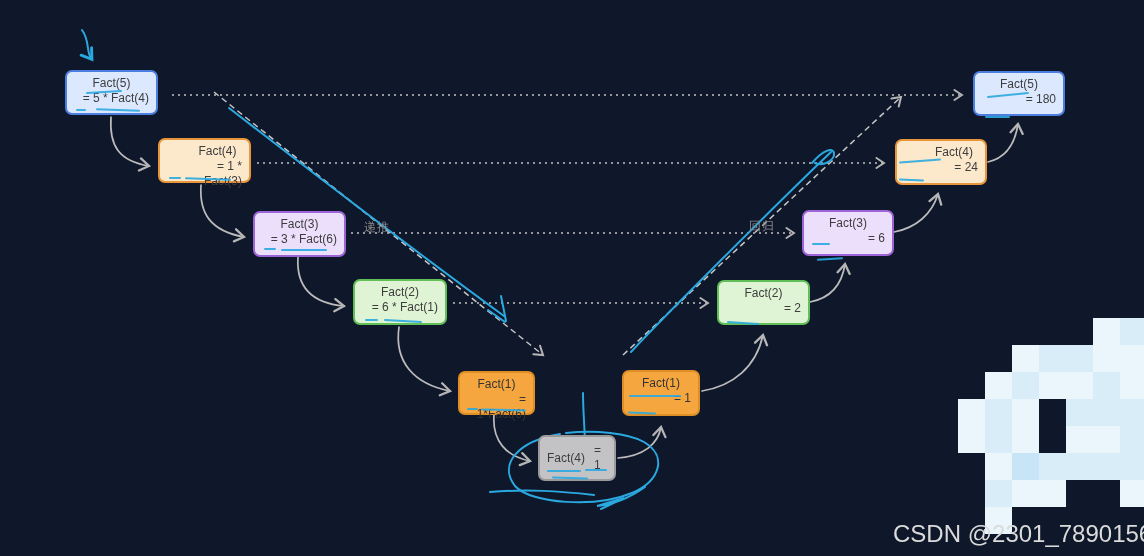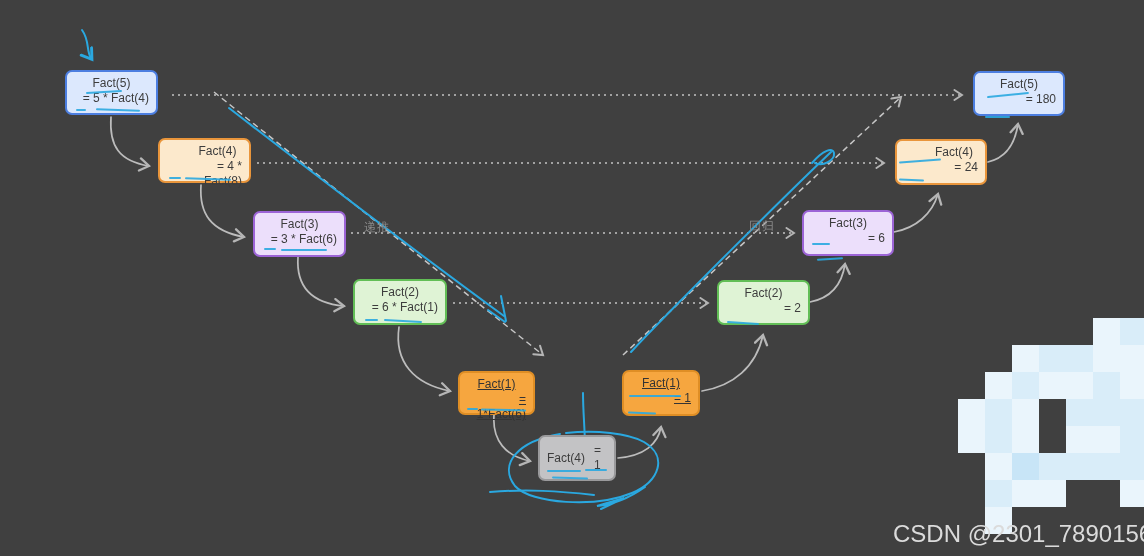--- a/index.html
+++ b/index.html
@@ -1,31 +1,31 @@
 <!DOCTYPE html>
 <html><head>
 <meta charset="utf-8">
 <style>
   html,body{margin:0;padding:0;background:#ffffff;}
   #stage{
-    position:relative;width:1144px;height:556px;overflow:hidden;background:#404040;
+    position:relative;width:1144px;height:556px;overflow:hidden;background:#0f172a;
     font-family:"Liberation Sans","DejaVu Sans",sans-serif;
   }
   svg.layer{position:absolute;left:0;top:0;width:1144px;height:556px;}
   .node{
     position:absolute;border-radius:7px;border:2px solid;box-sizing:border-box;
     padding:4px 7px;font-size:12px;line-height:15px;color:#3d3d3d;z-index:3;
   }
   .node .t{text-align:center;}
   .node .e{text-align:right;}
   .blue  {background:#dce8fd;border-color:#4c7ee0;}
   .olight{background:#fce9cc;border-color:#e9953b;padding-left:33px;}
   .purple{background:#ecdffb;border-color:#9c64d6;}
   .green {background:#dff3d5;border-color:#62be56;}
-  .osolid{background:#f6a63f;border-color:#df8e25;color:#343434;text-decoration:underline;}
+  .osolid{background:#f6a63f;border-color:#df8e25;color:#343434;}
   .grayb {background:#c3c3c5;border-color:#9a9a9c;display:flex;align-items:center;justify-content:center;gap:9px;}
   .phase-label{
     position:absolute;font-size:12px;color:#8a8a8a;z-index:3;letter-spacing:1px;
   }
   .watermark{
     position:absolute;left:893px;top:520px;font-size:24px;color:#dbdbdb;z-index:6;white-space:nowrap;
   }
   .pen-mark{
     position:absolute;height:2px;background:#2aa8e0;border-radius:2px;z-index:4;opacity:.9;
   }
@@ -84,21 +84,21 @@
       <path d="M1136,477 L1144,453"></path>
     </g>
   </svg>
 
   <div class="node blue" style="left:65px;top:70px;width:93px;height:45px">
     <div class="t">Fact(5)</div>
     <div class="e">= 5 * Fact(4)</div>
   </div>
   <div class="node olight" style="left:158px;top:138px;width:93px;height:45px">
     <div class="t">Fact(4)</div>
-    <div class="e">= 4 * Fact(8)</div>
+    <div class="e">= 1 * Fact(3)</div>
   </div>
   <div class="node purple" style="left:253px;top:211px;width:93px;height:46px">
     <div class="t">Fact(3)</div>
     <div class="e">= 3 * Fact(6)</div>
   </div>
   <div class="node green" style="left:353px;top:279px;width:94px;height:46px">
     <div class="t">Fact(2)</div>
     <div class="e">= 6 * Fact(1)</div>
   </div>
   <div class="node osolid" style="left:458px;top:371px;width:77px;height:44px">

